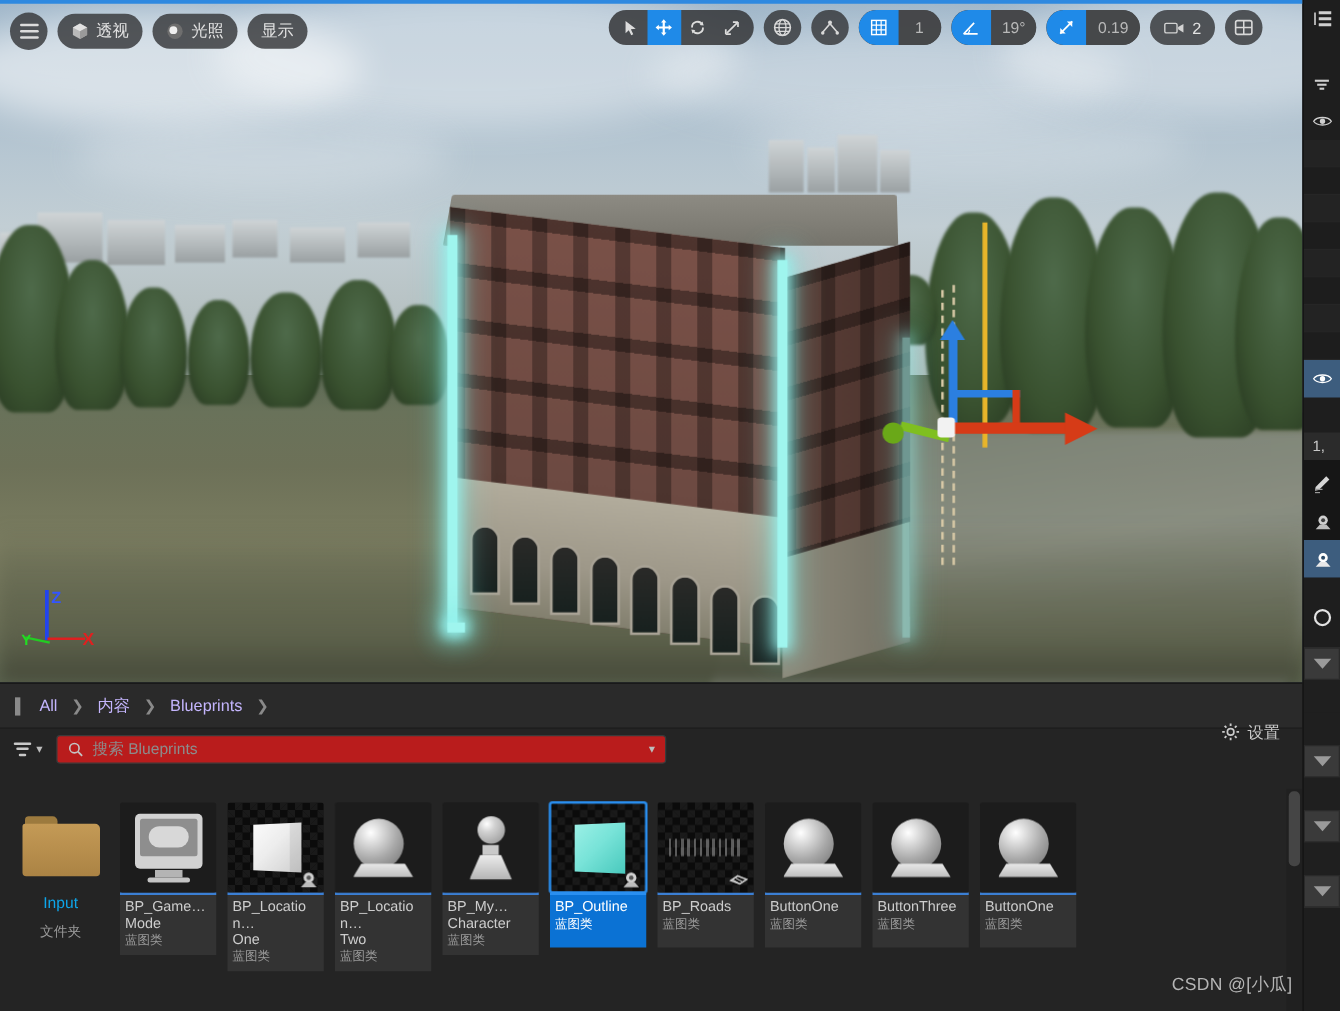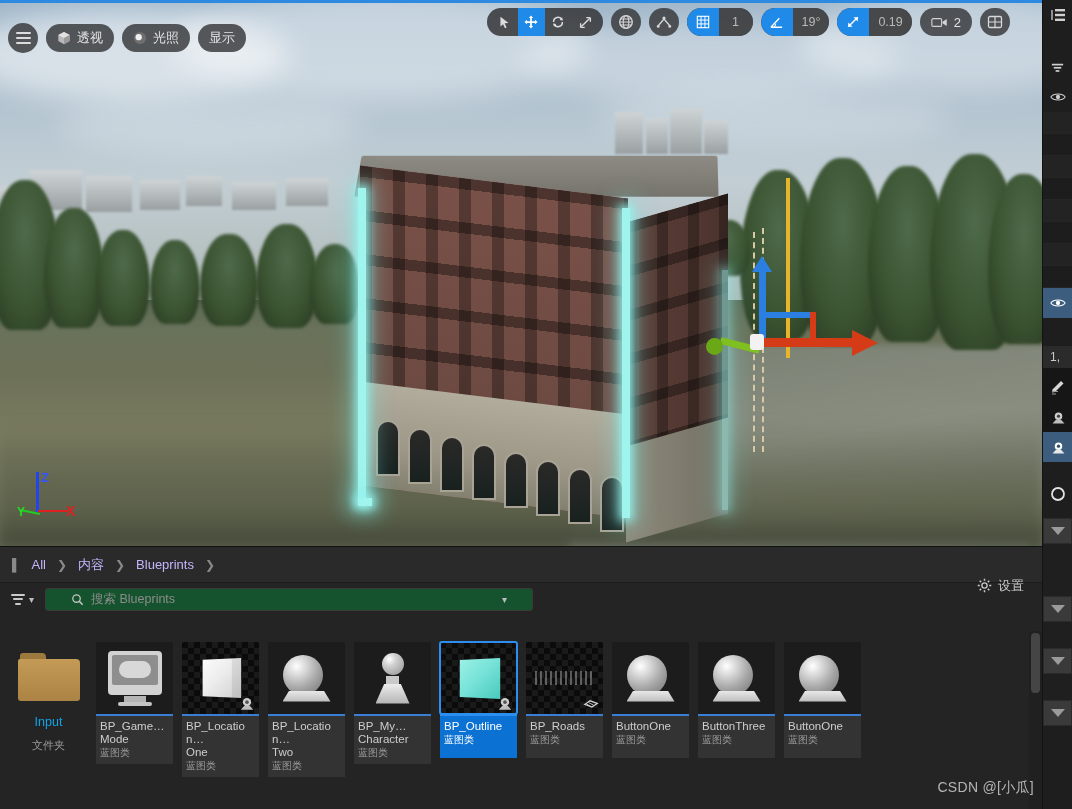--- a/index.html
+++ b/index.html
@@ -152,21 +152,21 @@
   .axis-ind { position:absolute; left:14px; top:470px; width:80px; height:60px; z-index:22; }
   .ax-z { position:absolute; left:22px; top:2px; width:3px; height:40px; background:#2244ee; }
   .ax-zl { position:absolute; left:27px; top:0px; color:#3355ff; font-size:13px; font-weight:bold; }
   .ax-x { position:absolute; left:24px; top:40px; width:30px; height:2px; background:#dd2020; }
   .ax-xl { position:absolute; left:52px; top:33px; color:#e02020; font-size:14px; font-weight:bold; }
   .ax-y { position:absolute; left:6px; top:41px; width:20px; height:2px; background:#22cc22; transform: rotate(12deg); }
   .ax-yl { position:absolute; left:3px; top:35px; color:#22dd22; font-size:12px; font-weight:bold; }
 
   
   .vp-toolbar-left {
-    position:absolute; left:8px; top:23px; display:flex; align-items:center; gap:8px; z-index:30;
+    position:absolute; left:8px; top:10px; display:flex; align-items:center; gap:8px; z-index:30;
   }
   .vp-toolbar-right {
     position:absolute; right:32px; top:8px; display:flex; align-items:center; gap:8px; z-index:30;
   }
   .pill {
     display:flex; align-items:center; gap:6px;
     height:28px; padding:0 11px;
     background: rgba(52,54,56,.82);
     border-radius:14px;
     color:#e3e3e3; font-size:13px;
@@ -240,21 +240,21 @@
   }
   .filter-btn { display:flex; align-items:center; gap:4px; cursor:pointer; padding:2px 3px; }
   .filter-ico { width:14px; }
   .filter-ico div { height:2px; background:#c9c9c9; margin:2.5px auto; border-radius:1px;}
   .filter-ico div:nth-child(1){ width:14px;}
   .filter-ico div:nth-child(2){ width:10px;}
   .filter-ico div:nth-child(3){ width:6px;}
   .chev { color:#bdbdbd; font-size:10px; }
   .search-input-wrap {
     flex:0 0 488px; height:23px; display:flex;align-items:center;gap:7px;
-    background:#14532d; border:1px solid #3a3a3a; border-radius:3px; padding:0 25px;
+    background:#b91c1c; border:1px solid #3a3a3a; border-radius:3px; padding:0 8px;
   }
   .search-input-wrap input {
     flex:1; background:transparent;border:none;outline:none;
     color:#d8d8d8; font-size:12.5px; font-family:inherit;
   }
   .search-input-wrap input::placeholder { color:#8c8c8c; }
 
   
   .asset-grid {
     position:absolute; left:0; top:84px; right:14px; bottom:0;

